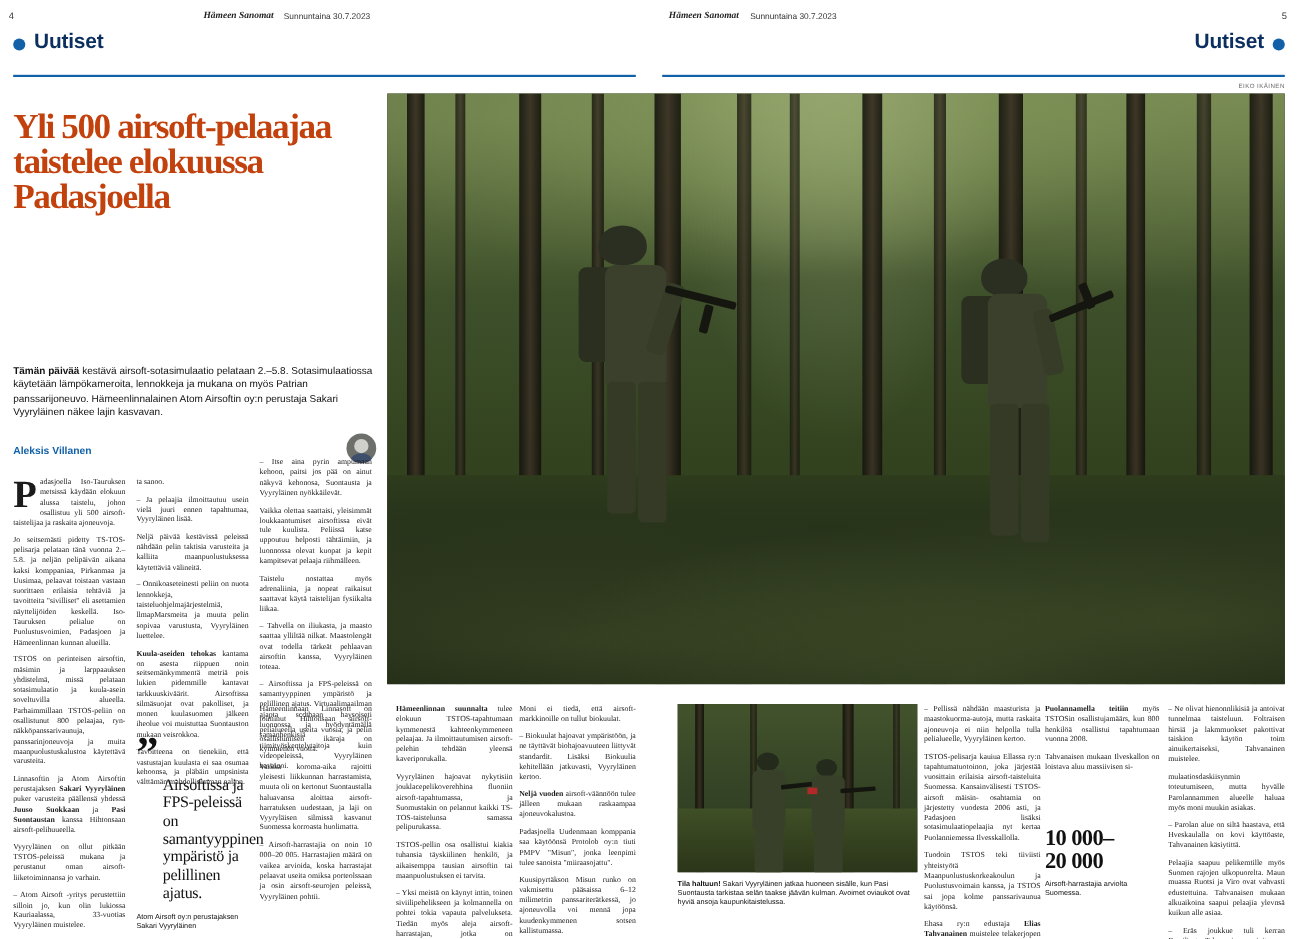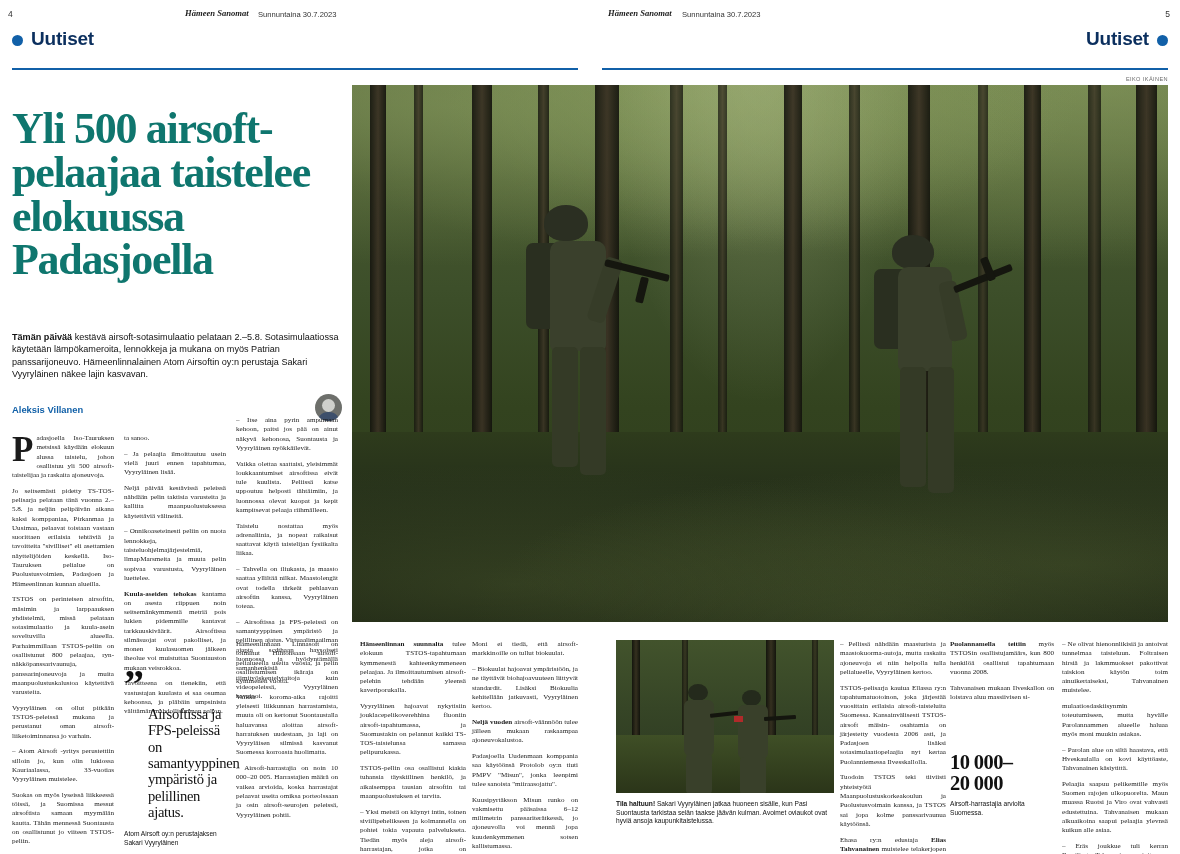--- a/index.html
+++ b/index.html
@@ -77,24 +77,24 @@
   .rule {
     position: absolute; left: 12px; right: 12px; top: 68px;
     height: 2.2px; background: #1160a8;
   }
 
   
   .headline {
     position: absolute; left: 12px; top: 78px; width: 330px;
     font-family: "Liberation Serif", serif;
     font-weight: bold;
-    font-size: 44px;
+    font-size: 32px;
     line-height: 0.99;
     letter-spacing: -1.3px;
-    color: #0f766e;
+    color: #c2410c;
   }
 
   .standfirst {
     position: absolute; left: 12px; top: 331px; width: 330px;
     font-family: "Liberation Sans", sans-serif;
     font-size: 9.1px;
     line-height: 1.36;
     color: #111;
   }
   .standfirst b { font-weight: bold; }
@@ -348,20 +348,21 @@
 
     <div class="byline-wrap">
       <div class="byline">Aleksis Villanen</div>
       <div class="byline-avatar"></div>
     </div>
 
     <div class="col" id="lcol1">
       <p class="dropcap-p">Padasjoella Iso-Tauruksen metsissä käydään elokuun alussa taistelu, johon osallistuu yli 500 airsoft-taistelijaa ja raskaita ajoneuvoja.</p>
       <p>Jo seitsemästi pidetty TS-TOS-pelisarja pelataan tänä vuonna 2.–5.8. ja neljän pelipäivän aikana kaksi komppaniaa, Pirkanmaa ja Uusimaa, pelaavat toistaan vastaan suorittaen erilaisia tehtäviä ja tavoitteita "sivilliset" eli asettamien näyttelijöiden keskellä. Iso-Tauruksen pelialue on Puolustusvoimien, Padasjoen ja Hämeenlinnan kunnan alueilla.</p>
       <p>TSTOS on perinteisen airsoftin, mäsimin ja larppaauksen yhdistelmä, missä pelataan sotasimulaatio ja kuula-asein soveltuvilla alueella. Parhaimmillaan TSTOS-peliin on osallistunut 800 pelaajaa, ryn-näkköpanssarivaunuja, panssarinjoneuvoja ja muita maanpuolustuskalustoa käytettävä varusteita.</p>
+      <p>Linnasoftin ja Atom Airsoftin perustajaksen <b>Sakari Vyyryläinen</b> puker varusteita päällensä yhdessä <b>Juuso Suokkaan</b> ja <b>Pasi Suontaustan</b> kanssa Hihtonsaan airsoft-pelihuueella.</p>
       <p>Vyyryläinen on ollut pitkään TSTOS-peleissä mukana ja perustanut oman airsoft-liiketoiminnansa jo varhain.</p>
       <p>– Atom Airsoft -yritys perustettiin silloin jo, kun olin lukiossa Kauriaalassa, 33-vuotias Vyyryläinen muistelee.</p>
       <p>Suokas on myös lyseissä liikkeessä töissä, ja Suomissa messut airsoftista samaan myymälän kautta. Tähän mennessä Suontausta on osallistunut jo viiteen TSTOS-peliin.</p>
 
     </div>
 
     <div class="col" id="lcol2">
       <p>ta sanoo.</p>
       <p>– Ja pelaajia ilmoittautuu usein vielä juuri ennen tapahtumaa, Vyyryläinen lisää.</p>
       <p>Neljä päivää kestävissä peleissä nähdään pelin taktisia varusteita ja kalliita maanpuolustuksessa käytettäviä välineitä.</p>

